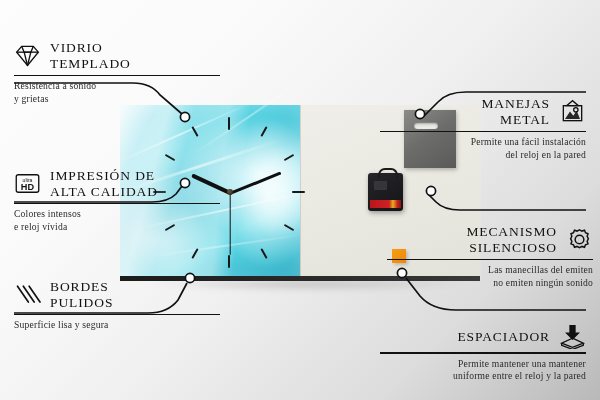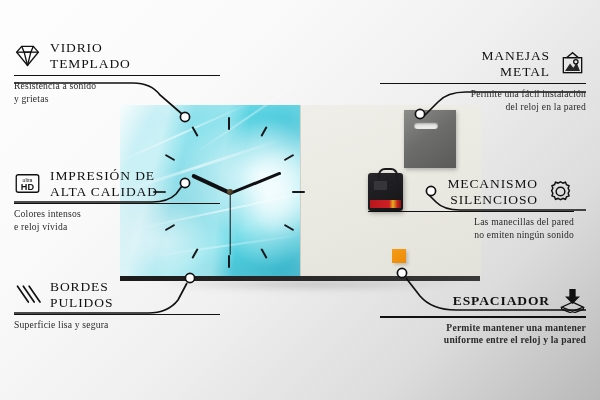--- a/index.html
+++ b/index.html
@@ -58,21 +58,21 @@
   #movement-dial{position:absolute;left:374px;top:181px;width:13px;height:9px;
     background:#3a3a40;border-radius:1px;opacity:.85;}
   #foam-spacer{position:absolute;left:392px;top:249px;width:14px;height:14px;
     background:linear-gradient(140deg,#f79c16,#ec8a08);box-shadow:2px 2px 3px rgba(0,0,0,.18);}
 
   
   .callout{position:absolute;width:206px;}
   .callout.left{text-align:left;}
   .callout.right{text-align:right;}
   .cal-head{display:flex;align-items:center;gap:9px;}
-  .callout.right .cal-head{justify-content:flex-end;}
+  .callout.right .cal-head{justify-content:flex-end;margin-top:48px;}
   .cal-title{font-family:"Liberation Serif",serif;font-size:13.5px;letter-spacing:.9px;
     color:#111;line-height:1.18;text-transform:uppercase;}
   .rule{height:1.6px;background:#111;margin:3px 0 4px;}
   .cal-sub{font-family:"Liberation Serif",serif;font-size:9.6px;color:#2a2a2a;
     line-height:1.32;letter-spacing:.2px;}
   .ico{width:27px;height:25px;flex:0 0 27px;color:#111;}
   .ico svg{display:block;width:100%;height:100%;}
 
   #connectors{position:absolute;left:0;top:0;width:600px;height:400px;pointer-events:none;}
 </style>
@@ -231,43 +231,43 @@
           </svg>
       </span>
     </div>
     <div class="rule"></div>
     <div class="cal-sub">
       <span>Permite una fácil instalación</span><br>
       <span>del reloj en la pared</span>
     </div>
   </div>
 
-  <div class="callout right" style="left:368px;top:176px;">
+  <div class="callout right" style="left:387px;top:176px;">
     <div class="cal-head">
       <span class="cal-title">
         <span>MECANISMO</span><br>
         <span>SILENCIOSO</span>
       </span>
       <span class="ico">
         <svg viewBox="0 0 32 30">
             <g fill="none" stroke="currentColor" stroke-width="1.8">
           <path d="M16 3.5 l3 1.4 3-1 1.2 3 3 1.2 -1 3 1.4 3 -1.4 3 1 3 -3 1.2 -1.2 3 -3 -1 -3 1.4 -3 -1.4 -3 1 -1.2 -3 -3 -1.2 1 -3 -1.4 -3 1.4 -3 -1 -3 3 -1.2 1.2 -3 3 1z"></path>
           <circle cx="16" cy="15" r="5.2"></circle>
         </g>
           </svg>
       </span>
     </div>
     <div class="rule"></div>
     <div class="cal-sub">
-      <span>Las manecillas del pared</span><br>
+      <span>Las manecillas del emiten</span><br>
       <span>no emiten ningún sonido</span>
     </div>
   </div>
 
-  <div class="callout right" style="left:380px;top:288px;font-weight:bold;">
+  <div class="callout right" style="left:380px;top:276px;">
     <div class="cal-head">
       <span class="cal-title">
         <span>ESPACIADOR</span><br>
       </span>
       <span class="ico">
         <svg viewBox="0 0 32 30">
             <g stroke="currentColor" stroke-width="1.6" fill="none">
           <path d="M13 2 H19 V11 H23 L16 18 L9 11 H13 Z" fill="currentColor"></path>
           <path d="M16 17 L29 23 L16 28 L3 23 Z"></path>
           <path d="M3 23 V25.5 L16 30.5 L29 25.5 V23"></path>

